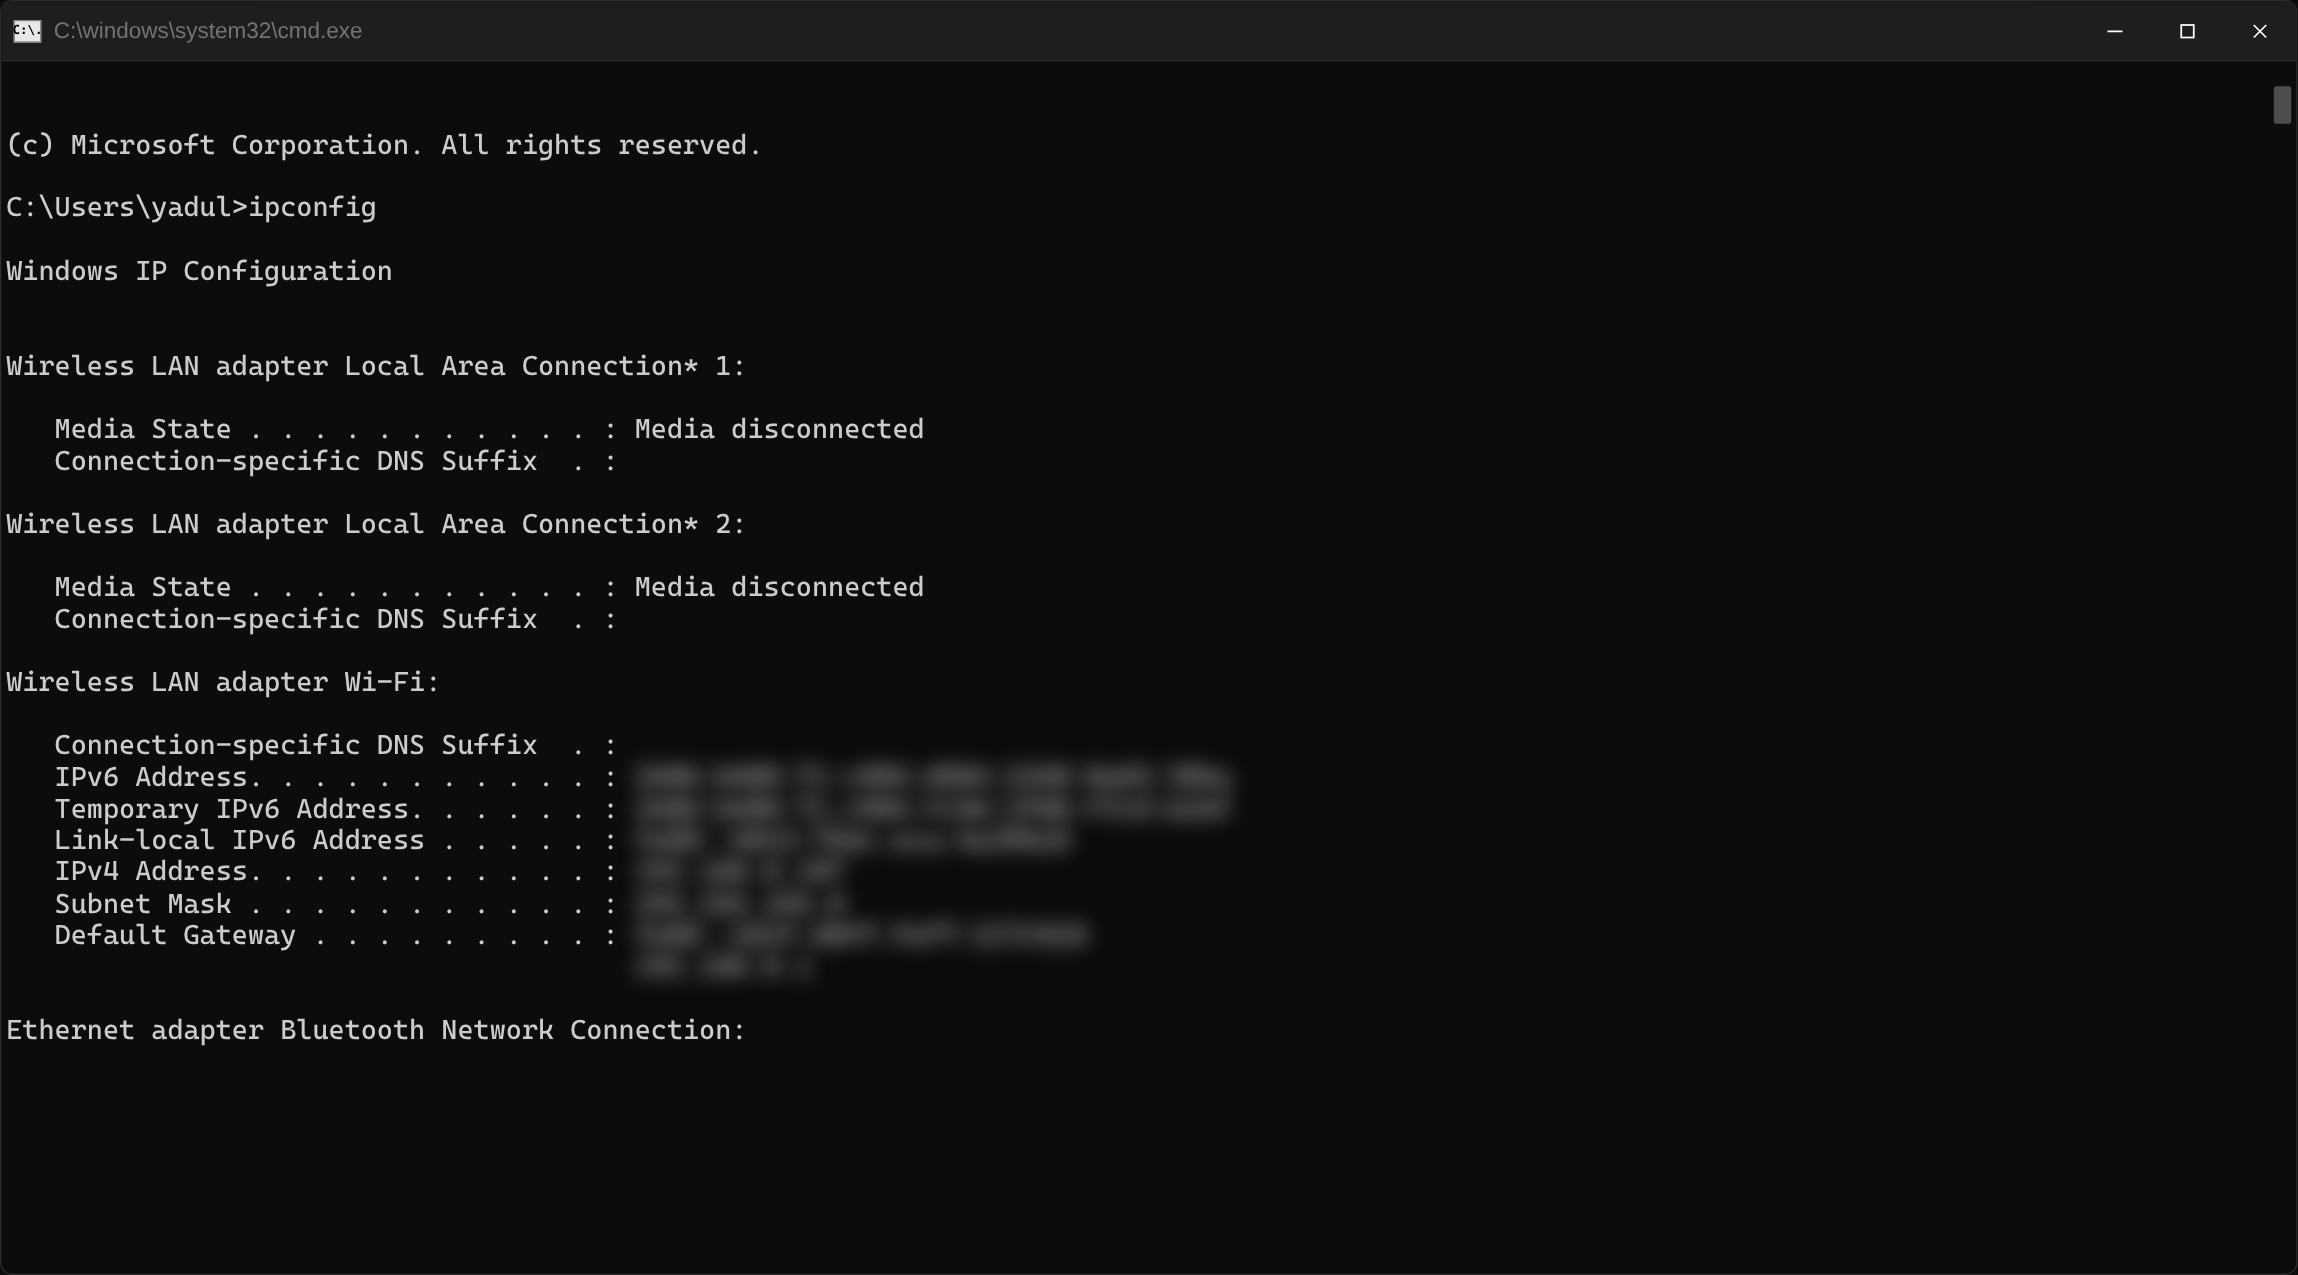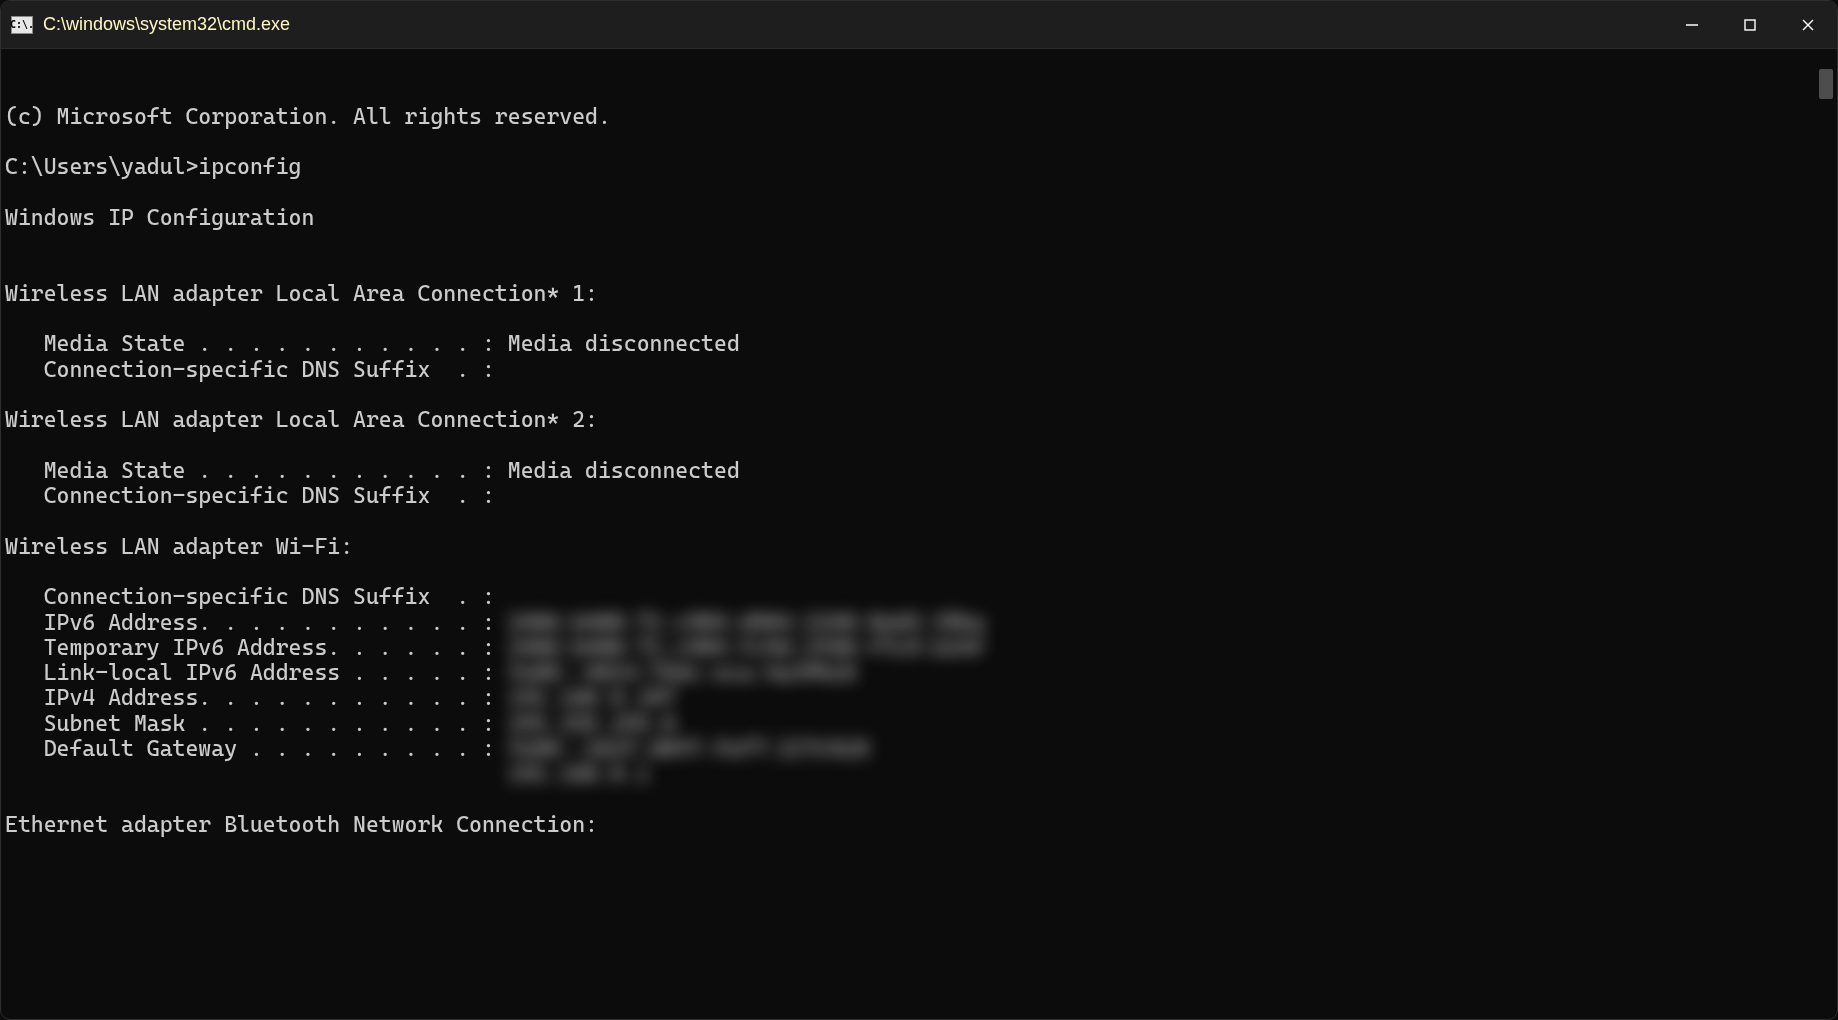--- a/index.html
+++ b/index.html
@@ -43,21 +43,21 @@
     position: relative;
     display: flex;
     align-items: center;
     justify-content: center;
     font-size: 10px;
     font-weight: bold;
     color: #000;
     font-family: Consolas, monospace;
   }
   .title-text {
-    color: #fef9c3;
+    color: #737373;
     font-size: 18px;
     font-family: "Segoe UI", Arial, sans-serif;
   }
   .title-controls {
     display: flex;
     height: 100%;
   }
   .title-btn {
     width: 58px;
     height: 100%;

